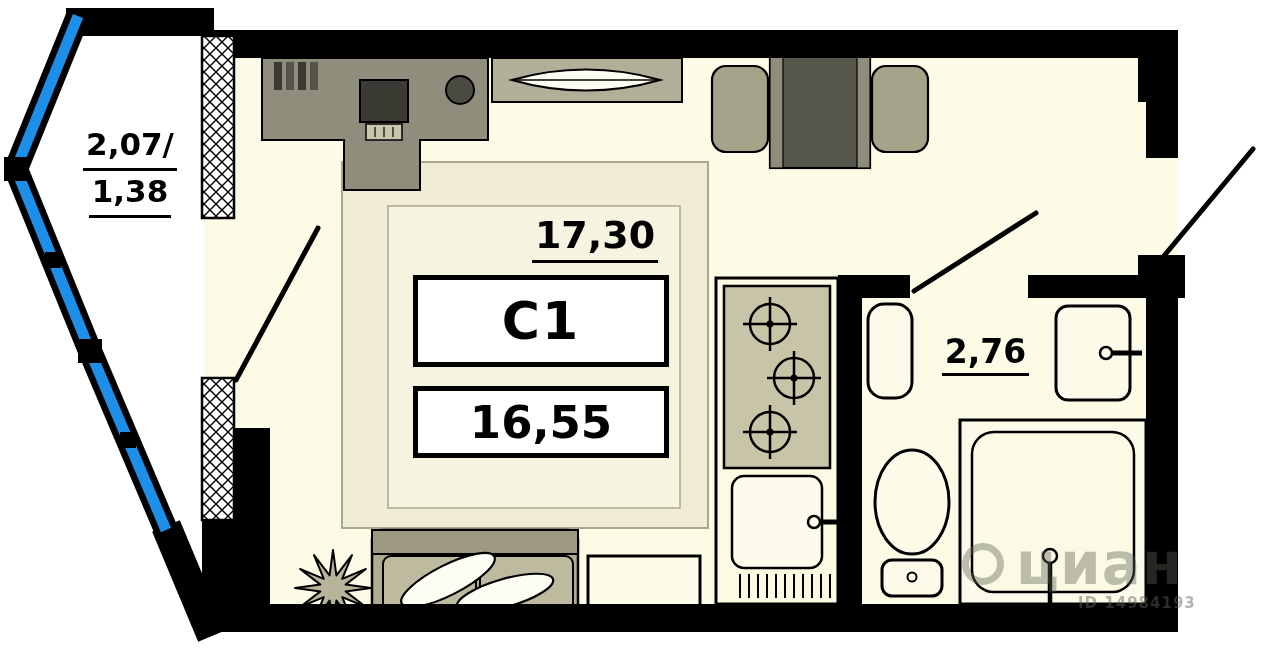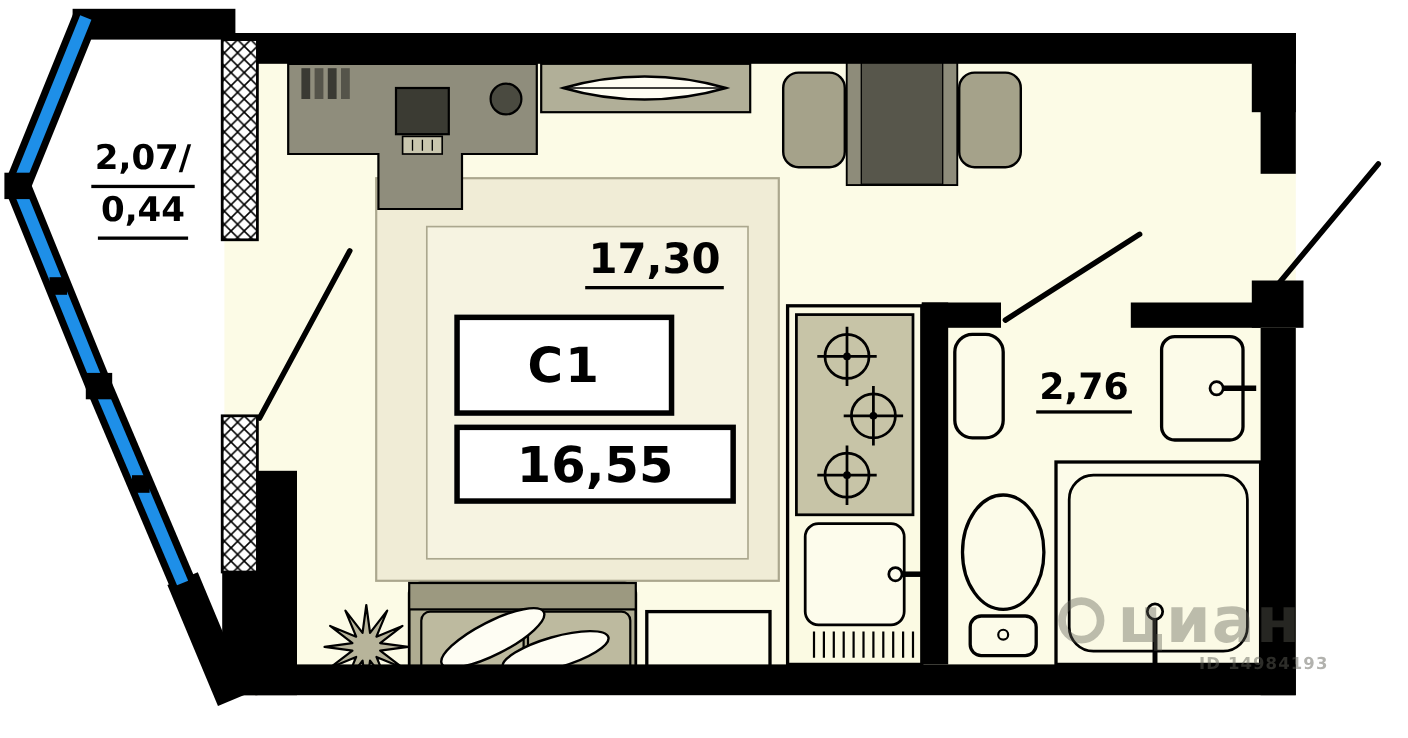--- a/index.html
+++ b/index.html
@@ -30,37 +30,37 @@
   .hallway-area-label{left:1005px;top:129px;width:115px;font-size:34px;}
   .bathroom-area-label{left:928px;top:333px;width:115px;font-size:33px;}
   .databox{
     position:absolute;
     box-sizing:border-box;
     background:#ffffff;
     border:5px solid #000;
     display:flex;align-items:center;justify-content:center;
     color:#000;font-weight:600;
   }
-  .unit-box{left:413px;top:286px;width:200px;height:92px;font-size:44px;letter-spacing:2px;}
+  .unit-box{left:413px;top:275px;width:256px;height:92px;font-size:52px;letter-spacing:2px;}
   .area-box{left:413px;top:386px;width:256px;height:72px;font-size:45px;}
   .watermark{
     position:absolute;left:962px;top:530px;
     display:flex;align-items:center;gap:12px;
     color:rgba(95,95,85,0.40);
     font-size:58px;font-weight:600;letter-spacing:1px;
   }
   .wm-ring{
     box-sizing:border-box;
     width:42px;height:42px;border:7px solid rgba(95,95,85,0.40);
     border-radius:50%;
   }
   .watermark-id{
     position:absolute;left:1078px;top:594px;
     color:rgba(95,95,85,0.48);
-    font-size:15px;font-weight:600;letter-spacing:1px;margin-left:12px;
+    font-size:15px;font-weight:600;letter-spacing:1px;
   }
 </style>
 </head>
 <body>
 
 <div class="stage">
 
 <svg width="1280" height="671" viewBox="0 0 1280 671">
   <defs>
     <pattern id="hatch" patternUnits="userSpaceOnUse" width="12" height="12">
@@ -201,21 +201,21 @@
     <rect x="120" y="432" width="16" height="16" fill="#000"></rect>
   </g>
 
   <line x1="236" y1="380" x2="318" y2="228" stroke="#000" stroke-width="5" stroke-linecap="round"></line>
   <line x1="914" y1="291" x2="1036" y2="213" stroke="#000" stroke-width="5" stroke-linecap="round"></line>
   <line x1="1163" y1="257" x2="1253" y2="149" stroke="#000" stroke-width="5" stroke-linecap="round"></line>
 </svg>
 
 <div class="lbl balcony-label">
   <span class="u">2,07/</span><br>
-  <span class="u">0,44</span>
+  <span class="u">1,38</span>
 </div>
 
 <div class="lbl room-area-label">
   <span class="u">17,30</span>
 </div>
 
 
 <div class="lbl bathroom-area-label">
   <span class="u">2,76</span>
 </div>

